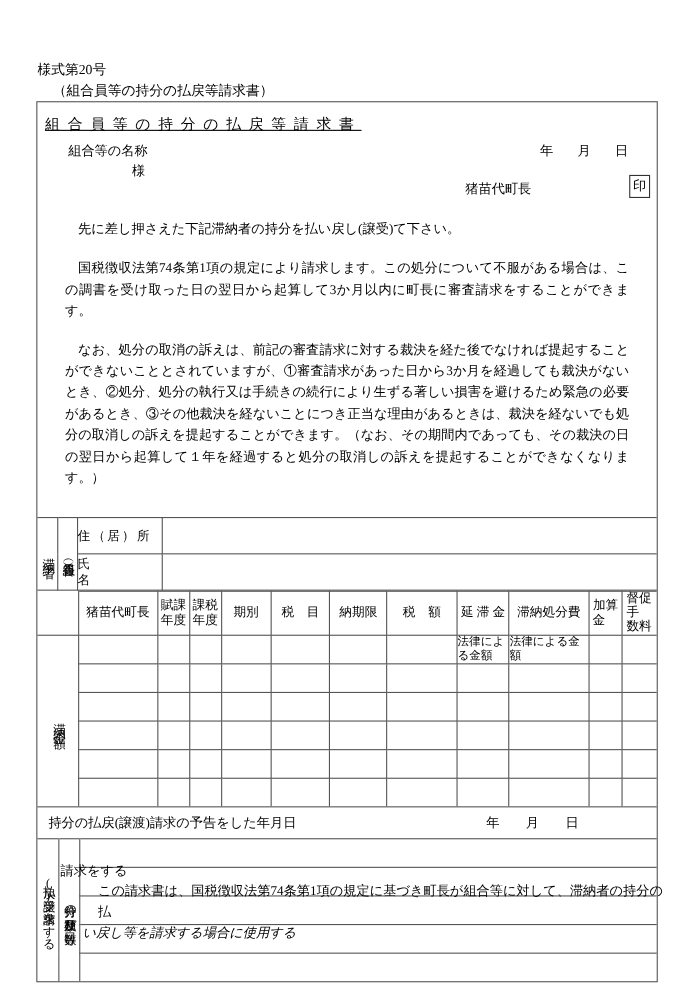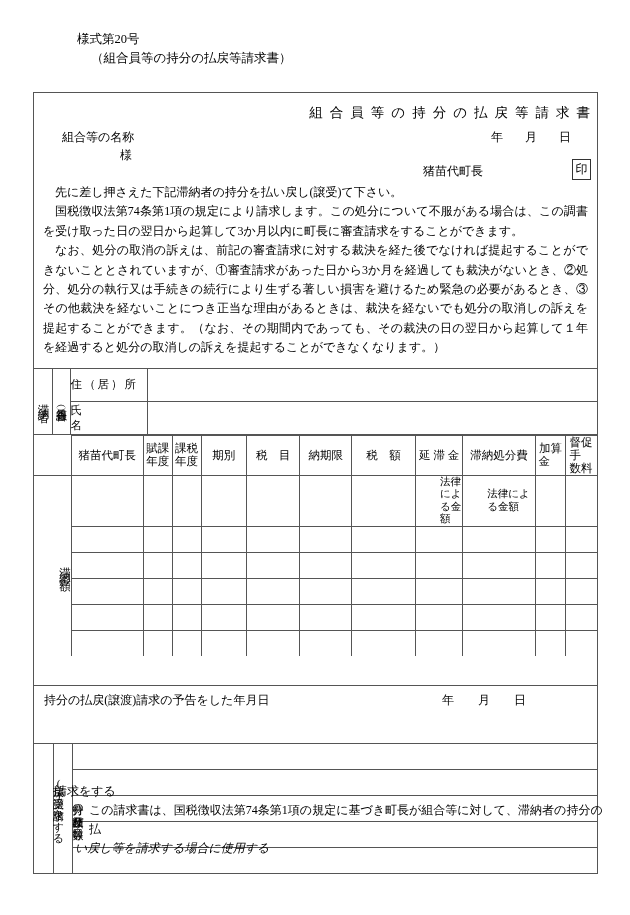--- a/index.html
+++ b/index.html
@@ -20,45 +20,45 @@
     width: 630px;
     height: 915px;
     box-sizing: border-box;
     padding: 0;
   }
 
   
   .doc-head {
     position: absolute;
     left: 34px;
-    top: 30px;
+    top: 54px;
     font-size: 12.5px;
     line-height: 19px;
-    margin-left: 43px;
   }
   .doc-head .line2 { padding-left: 14px; }
 
   
   .frame {
     position: absolute;
     left: 33px;
     top: 92px;
     width: 565px;
     border: 1px solid #555;
     box-sizing: border-box;
     background: #fff;
   }
 
   
   .form-title {
-    text-align: right;
+    text-align: left;
     font-size: 13.5px;
     letter-spacing: 7px;
     padding: 11px 0 5px 0;
     text-indent: 7px;
+    text-decoration: underline;
   }
 
   
   .recipient-block {
     position: relative;
     height: 56px;
     font-size: 12px;
   }
   .r-name {
     position: absolute;
@@ -99,38 +99,38 @@
   }
 
   
   .body-text {
     font-size: 12px;
     line-height: 19.4px;
     padding: 0 9px 10px 9px;
     text-align: justify;
   }
   .body-text p {
-    margin: 0;
+    margin: 16px;
     text-indent: 1em;
   }
 
   
   table.grid {
     border-collapse: collapse;
     width: 100%;
     table-layout: fixed;
     font-size: 11.5px;
   }
   table.grid td, table.grid th {
     border: 1px solid #555;
     padding: 0;
     font-weight: normal;
     vertical-align: middle;
   }
-  .topborder { border-top: 1px solid #555; margin-top: 29px; }
+  .topborder { border-top: 1px solid #555; }
 
   
   .vlabel {
     writing-mode: vertical-rl;
     text-orientation: upright;
     white-space: nowrap;
     text-align: center;
     margin: 0 auto;
     font-size: 11.5px;
     letter-spacing: 4px;
@@ -163,21 +163,21 @@
     text-align: center;
     height: 30px;
     font-size: 11.5px;
     line-height: 13px;
   }
   .amt-row td {
     height: 25px;
     border-top: 1px dashed #777;
     border-bottom: 1px dashed #777;
   }
-  .amt-row.first td { border-top: none; padding-left: 24px; }
+  .amt-row.first td { border-top: none; }
   .amt-row.last td { border-bottom: none; }
   .subnote {
     font-size: 10.5px;
     line-height: 12.5px;
     padding: 2px 2px 0 3px;
     vertical-align: top;
   }
 
   
   .predate {

